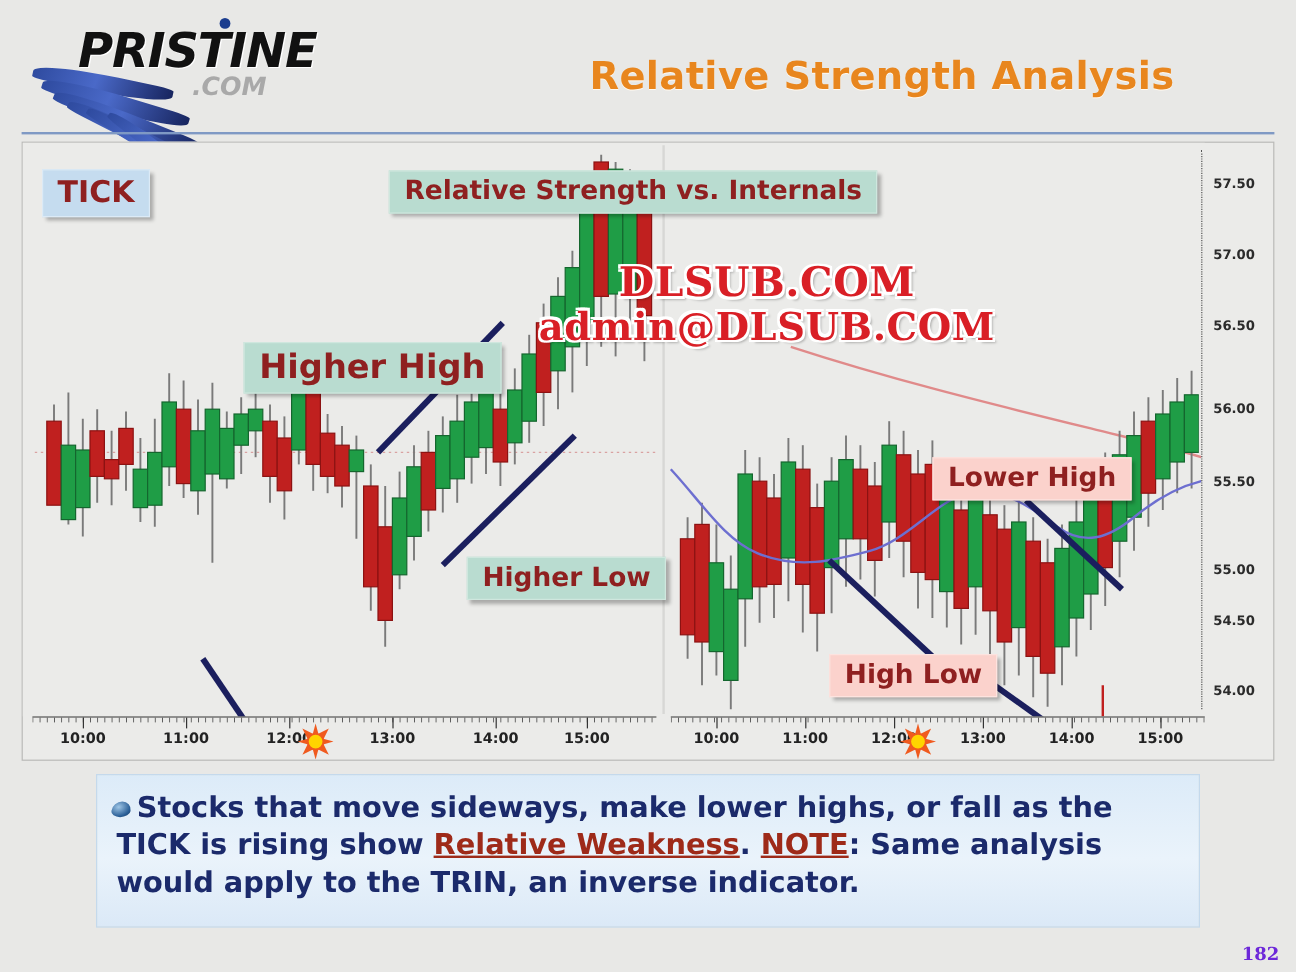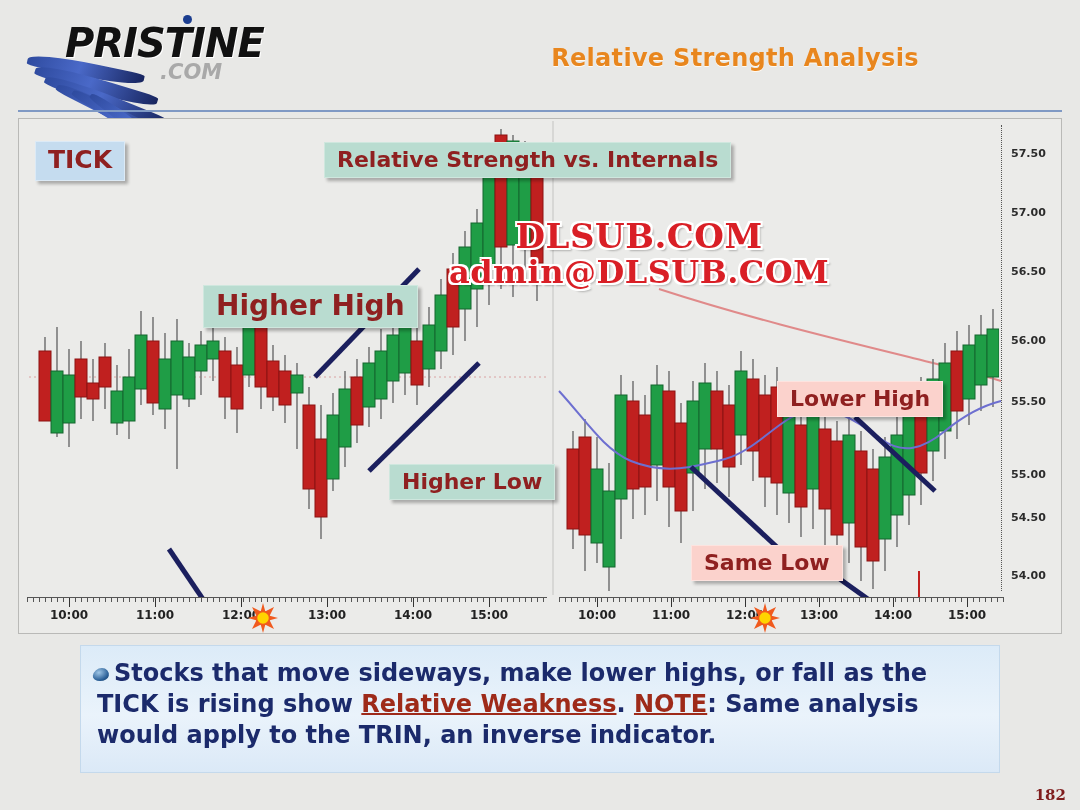--- a/index.html
+++ b/index.html
@@ -38,21 +38,21 @@
     position:absolute;
     background:linear-gradient(100deg,#2e4a9e 0%,#4a69c8 45%,#16235c 100%);
     border-radius:60% 12% 60% 12%;
     transform-origin:left center;
   }
 
   #slide-title {
     position:absolute; left:0; top:44px; width:1080px;
     text-align:center; padding-left:390px;
     font-family:"DejaVu Sans", sans-serif;
-    font-size:24px; font-weight:bold;
+    font-size:32px; font-weight:bold;
     color:#e8861e;
     letter-spacing:.3px;
     text-shadow:0 1px 0 #fff9f0;
   }
   #header-rule {
     position:absolute; left:18px; top:110px; width:1044px; height:2px;
     background:#7f99c4;
   }
 
   
@@ -165,21 +165,21 @@
     display:inline-block; vertical-align:middle;
     width:16px; height:13px; margin-right:5px;
     background:radial-gradient(ellipse at 35% 35%,#9fc6e6 0%,#2a5f97 65%,#16395e 100%);
     border-radius:50% 50% 50% 50%/60% 60% 40% 40%;
     transform:skewX(-8deg);
   }
 
   #page-number {
     position:absolute; right:14px; bottom:6px;
     font-family:"DejaVu Serif", serif;
-    font-size:15px; font-weight:bold; color:#7f1d1d;
+    font-size:15px; font-weight:bold; color:#6d28d9;
   }
 </style>
 </head>
 <body>
 
 <div id="header">
 
   <div id="logo-wrap">
     <div class="wing" style="left:-12px; top:42px;  width:118px; height:15px; transform:rotate(12deg);"></div>
     <div class="wing" style="left:-4px;  top:52px;  width:126px; height:15px; transform:rotate(17deg);"></div>
@@ -479,21 +479,21 @@
         <circle cx="15" cy="15" r="6.5" fill="#ffd400" stroke="#f05a1e" stroke-width="1.5"></circle>
       </svg>
     </div>
   </div>
 
   <div class="callout c-blue" id="lbl-tick">TICK</div>
   <div class="callout c-teal" id="lbl-rs">Relative Strength vs. Internals</div>
   <div class="callout c-teal" id="lbl-hh">Higher High</div>
   <div class="callout c-teal" id="lbl-hl">Higher Low</div>
   <div class="callout c-pink" id="lbl-lh">Lower High</div>
-  <div class="callout c-pink" id="lbl-ll">Same Low</div>
+  <div class="callout c-pink" id="lbl-ll">High Low</div>
 
   <div id="watermark">
     <div>DLSUB.COM</div>
     <div id="wm-line2">admin@DLSUB.COM</div>
   </div>
 </div>
 
 <div id="caption">
   <div id="caption-text">
     <span id="bullet-icon"></span><span>Stocks that move sideways, make lower highs, or fall as the TICK is rising show </span><span class="hl-red">Relative Weakness</span><span>.  </span><span class="hl-red">NOTE</span><span>:  Same analysis would apply to the TRIN, an inverse indicator.</span>

